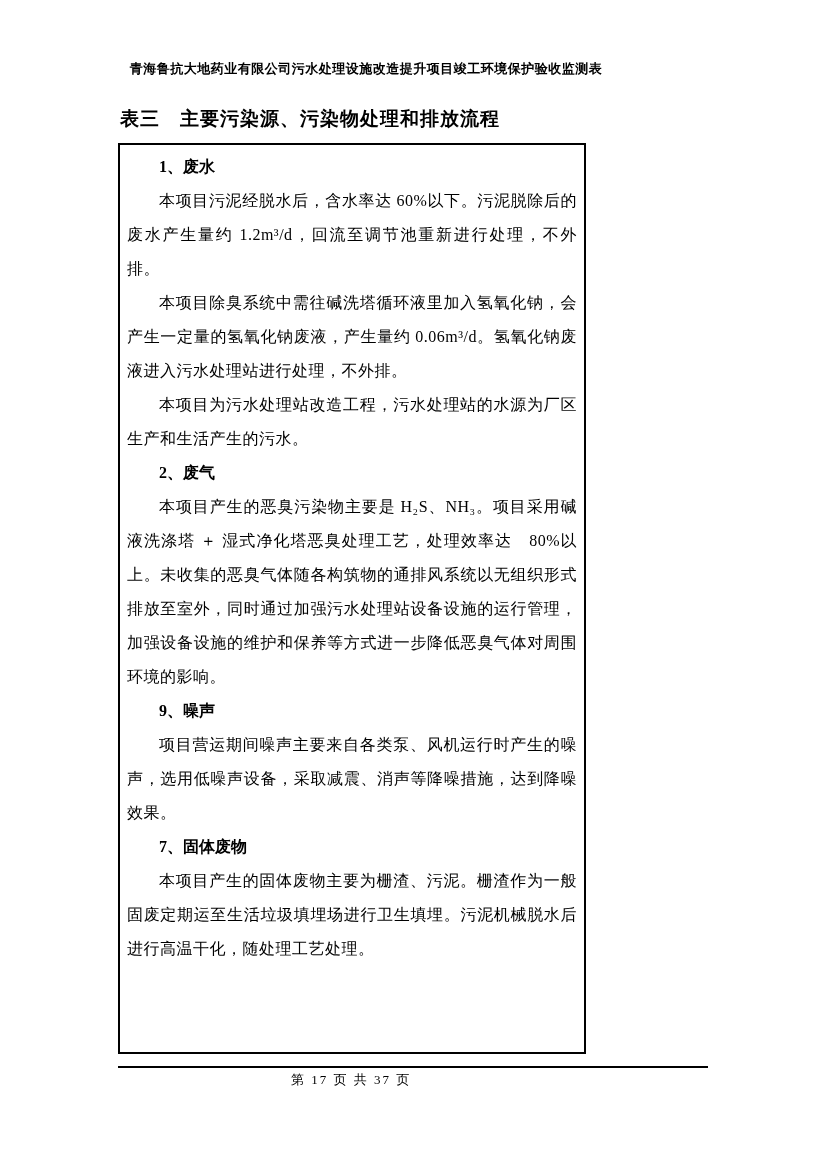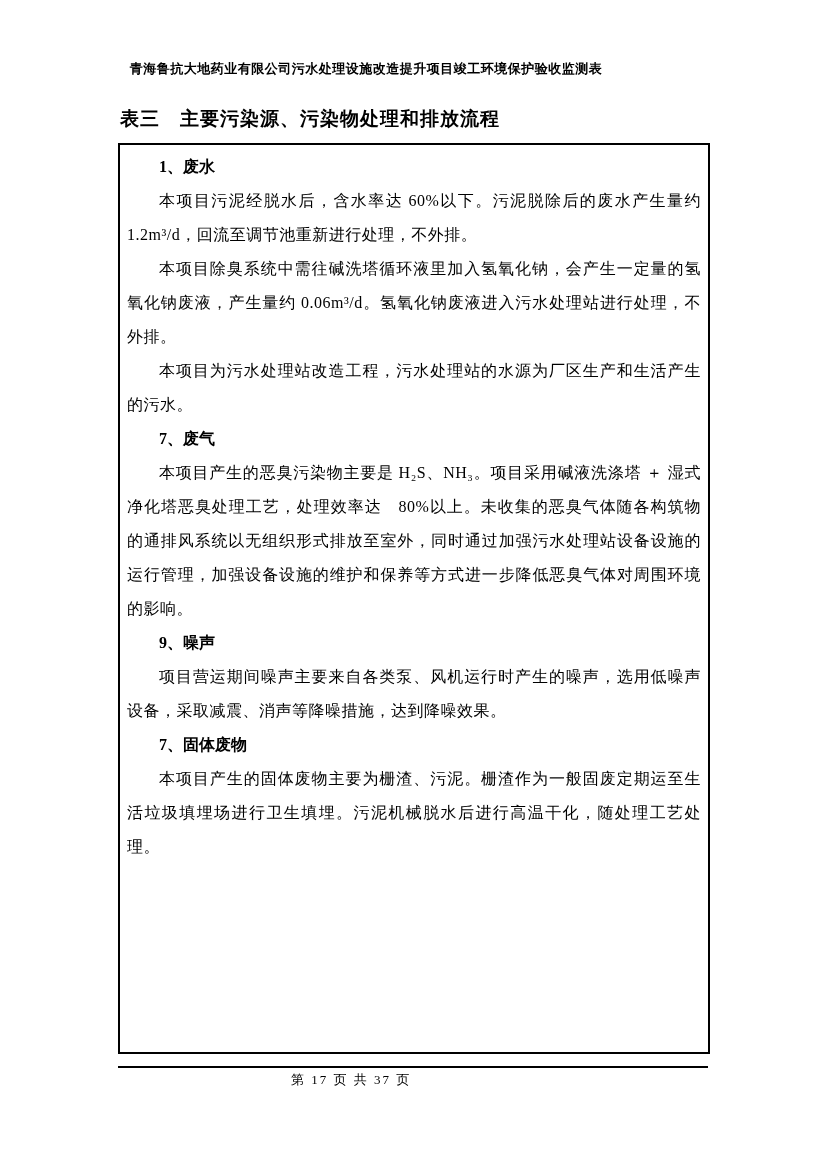--- a/index.html
+++ b/index.html
@@ -27,21 +27,21 @@
     top: 106px;
     left: 120px;
     font-size: 19px;
     font-weight: bold;
     letter-spacing: 1px;
   }
   .content-box {
     position: absolute;
     top: 143px;
     left: 118px;
-    width: 592px;
+    width: 468px;
     height: 911px;
     border: 2px solid #000000;
     padding: 5px 7px 0 7px;
     overflow: hidden;
   }
   .section-heading {
     font-size: 16px;
     font-weight: bold;
     line-height: 34px;
     text-indent: 2em;
@@ -77,21 +77,21 @@
 
 <div class="table-title">表三　主要污染源、污染物处理和排放流程</div>
 
 <div class="content-box">
 
   <div class="section-heading">1、废水</div>
   <p class="paragraph">本项目污泥经脱水后，含水率达 60%以下。污泥脱除后的废水产生量约 1.2m³/d，回流至调节池重新进行处理，不外排。</p>
   <p class="paragraph">本项目除臭系统中需往碱洗塔循环液里加入氢氧化钠，会产生一定量的氢氧化钠废液，产生量约 0.06m³/d。氢氧化钠废液进入污水处理站进行处理，不外排。</p>
   <p class="paragraph">本项目为污水处理站改造工程，污水处理站的水源为厂区生产和生活产生的污水。</p>
 
-  <div class="section-heading">7、废气</div>
+  <div class="section-heading">2、废气</div>
   <p class="paragraph">本项目产生的恶臭污染物主要是 H₂S、NH₃。项目采用碱液洗涤塔 ＋ 湿式净化塔恶臭处理工艺，处理效率达　80%以上。未收集的恶臭气体随各构筑物的通排风系统以无组织形式排放至室外，同时通过加强污水处理站设备设施的运行管理，加强设备设施的维护和保养等方式进一步降低恶臭气体对周围环境的影响。</p>
 
   <div class="section-heading">9、噪声</div>
   <p class="paragraph">项目营运期间噪声主要来自各类泵、风机运行时产生的噪声，选用低噪声设备，采取减震、消声等降噪措施，达到降噪效果。</p>
 
   <div class="section-heading">7、固体废物</div>
   <p class="paragraph">本项目产生的固体废物主要为栅渣、污泥。栅渣作为一般固废定期运至生活垃圾填埋场进行卫生填埋。污泥机械脱水后进行高温干化，随处理工艺处理。</p>
 
 </div>
 

